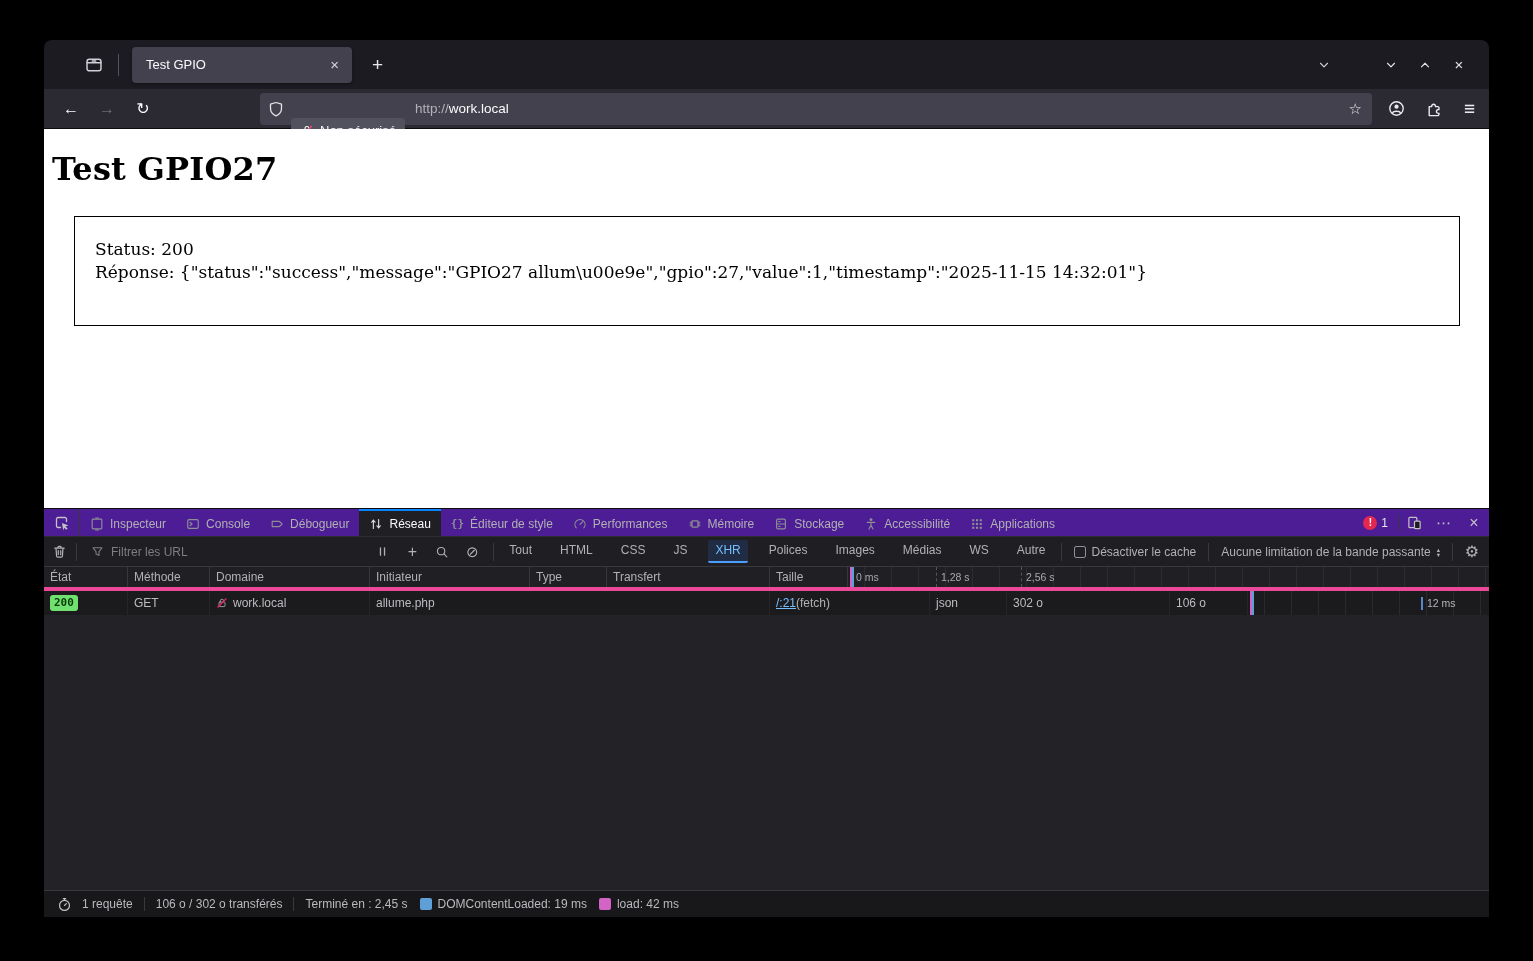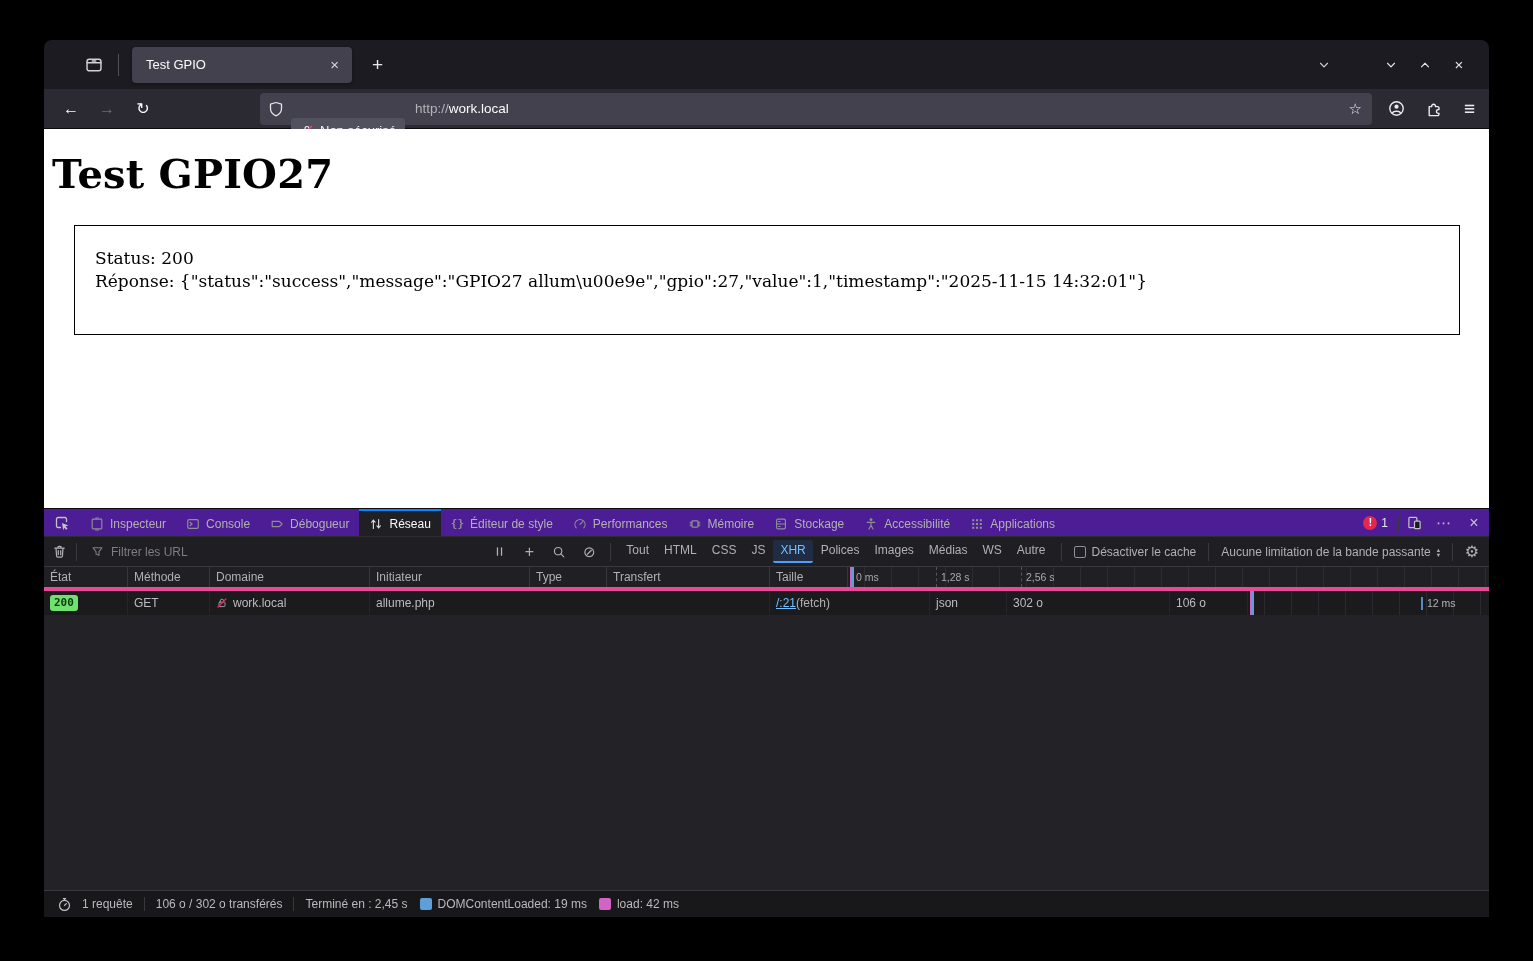--- a/index.html
+++ b/index.html
@@ -36,21 +36,21 @@
               gap:6px; padding:0 9px; font-size:13px; color:#f4f4f6; margin-right:10px;margin-top:44px; }
   .url-text { font-size:13.5px; }
   .url-scheme { color:#b1b1b9; }
   .url-host { color:#fbfbfe; }
   .star { margin-left:auto; font-size:15px; color:#e6e6ea; }
   .nav-right { display:flex; align-items:center; gap:21px; color:#e9e9ee; margin-left:2px; }
   .menu-glyph { font-size:19px; line-height:1; }
 
   
   .content { flex:1; background:#fff; color:#000; font-family:"DejaVu Serif","Liberation Serif",serif; overflow:hidden; }
-  .content h1 { font-size:40px; font-weight:bold; margin:21px 0 0 8px; letter-spacing:.2px; }
+  .content h1 { font-size:32px; font-weight:bold; margin:21px 0 0 8px; letter-spacing:.2px; }
   .result-box { width:1386px; margin:28px 0 0 30px; height:110px; border:1px solid #000;
                 padding:21px 0 0 20px; font-size:17px; line-height:23px; }
   .btn-row { display:flex; gap:9px; margin:22px 0 0 13px; }
   .btn-row button { font-family:"Liberation Sans",sans-serif; font-size:13px; color:#000;
                     background:#e9e9ed; border:1px solid #97979f; border-radius:4px; padding:4px 9px; }
 
   
   .devtools { height:409px; flex:none; display:flex; flex-direction:column; color:#b1b1b3; font-size:12px;
               border-top:1px solid #0c0c0d; background:#232327; }
   svg.i { fill:none; stroke:currentColor; stroke-width:1.3; stroke-linecap:round; stroke-linejoin:round; display:block; }
@@ -71,21 +71,21 @@
   .dots { font-size:15px; letter-spacing:1px; }
   .dt-close { font-size:16px; }
 
   .net-toolbar { height:30px; flex:none; background:#1f1f23; display:flex; align-items:center; border-bottom:1px solid #38383d; }
   .nt-btn { width:30px; display:flex; align-items:center; justify-content:center; color:#b1b1b3; }
   .nt-sep { width:1px; height:18px; background:#38383d; margin:0 2px; }
   .filter-box { flex:1; display:flex; align-items:center; gap:7px; padding-left:12px; color:#7d7d83; }
   .icon-group { display:flex; align-items:center; margin-right:4px; }
   .pill { padding:3px 7px 4px; border-radius:2px; color:#b1b1b3; border-bottom:2px solid transparent; }
   .pill.active { color:#75bfff; background:#1f2c43; border-bottom:2px solid #4d9ffe; }
-  .pills { display:flex; align-items:center; gap:1px; margin:0 6px; }
+  .pills { display:flex; align-items:center; gap:14px; margin:0 6px; }
   .cache { display:flex; align-items:center; gap:6px; margin:0 10px; }
   .checkbox { width:12px; height:12px; border:1px solid #8f8f9d; border-radius:2px; background:transparent; }
   .throttle { display:flex; align-items:center; gap:6px; margin:0 10px; color:#b1b1b3; }
   .sel-arrows { display:flex; flex-direction:column; line-height:5px; font-size:6.5px; color:#b1b1b3; }
   .gear { font-size:16px; width:34px; text-align:center; color:#b1b1b3; }
 
   .net-header { height:24px; flex:none; background:#202024; display:flex; border-bottom:4px solid #ec4899; }
   .net-header .cell { border-right:1px solid #36363b; display:flex; align-items:center; padding-left:6px;
                       color:#b1b1b3; overflow:hidden; white-space:nowrap; }
   .c-etat{width:84px;} .c-methode{width:82px;} .c-domaine{width:160px;} .c-fichier{width:400px;}

